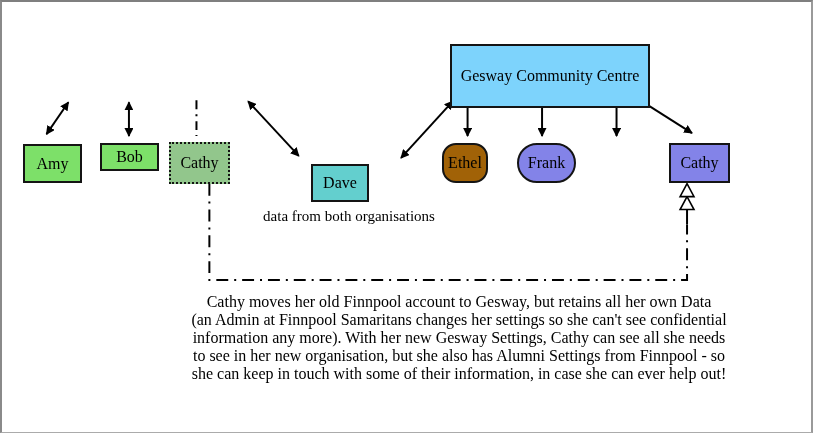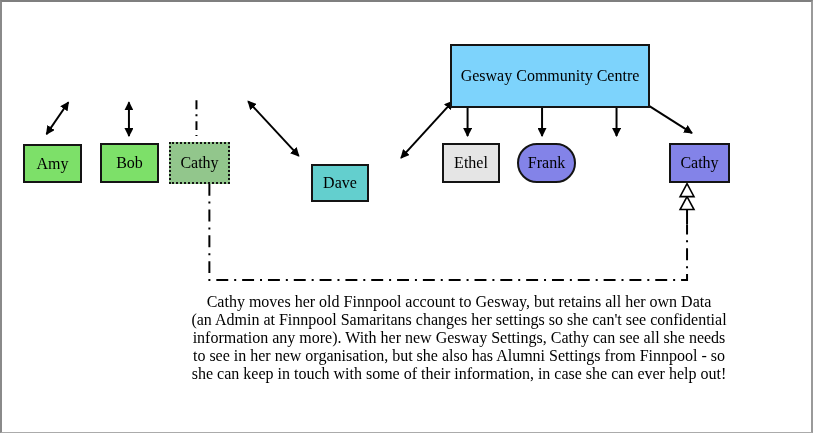--- a/index.html
+++ b/index.html
@@ -68,41 +68,42 @@
     <polygon points="689,183 682,196 696,196" fill="#fff" stroke="#000" stroke-width="1.6"></polygon>
   </svg>
 
   <div class="node" style="left: 448px; top: 42px; width: 200px; height: 64px; background: #7dd3fc;">
     <span>Gesway Community Centre</span>
   </div>
 
   <div class="node" style="left: 21px; top: 142px; width: 59px; height: 39px; background: rgb(125, 224, 105);">
     <span>Amy</span>
   </div>
-  <div class="node" style="left: 98px; top: 141px; width: 59px; height: 40px; background: rgb(125, 224, 105);">
+  <div class="node" style="left: 98px; top: 141px; width: 59px; height: 28px; background: rgb(125, 224, 105);">
     <span>Bob</span>
   </div>
   <div class="node dotted" style="left: 167px; top: 140px; width: 61px; height: 42px; background: rgb(146, 198, 140);">
     <span>Cathy</span>
   </div>
   <div class="node" style="left: 309px; top: 162px; width: 58px; height: 38px; background: rgb(99, 207, 206);">
     <span>Dave</span>
   </div>
 
-  <div class="node" style="left: 440px; top: 141px; width: 58px; height: 40px; background: #e5e5e5;">
+  <div class="node" style="left: 440px; top: 141px; width: 46px; height: 40px; background: #a16207; border-radius: 14px;">
     <span>Ethel</span>
   </div>
   <div class="node" style="left: 515px; top: 141px; width: 59px; height: 40px; background: rgb(131, 131, 232); border-radius: 20px;">
     <span>Frank</span>
   </div>
   <div class="node" style="left: 667px; top: 141px; width: 61px; height: 40px; background: rgb(131, 131, 232);">
     <span>Cathy</span>
   </div>
 
   <div class="note" style="left:240px;top:207px;width:214px">
+    <div>data from both organisations</div>
   </div>
 
   <div class="paragraph" style="left:137px;top:291px;width:640px">
     <div>Cathy moves her old Finnpool account to Gesway, but retains all her own Data</div>
     <div>(an Admin at Finnpool Samaritans changes her settings so she can't see confidential</div>
     <div>information any more). With her new Gesway Settings, Cathy can see all she needs</div>
     <div>to see in her new organisation, but she also has Alumni Settings from Finnpool - so</div>
     <div>she can keep in touch with some of their information, in case she can ever help out!</div>
   </div>
 

